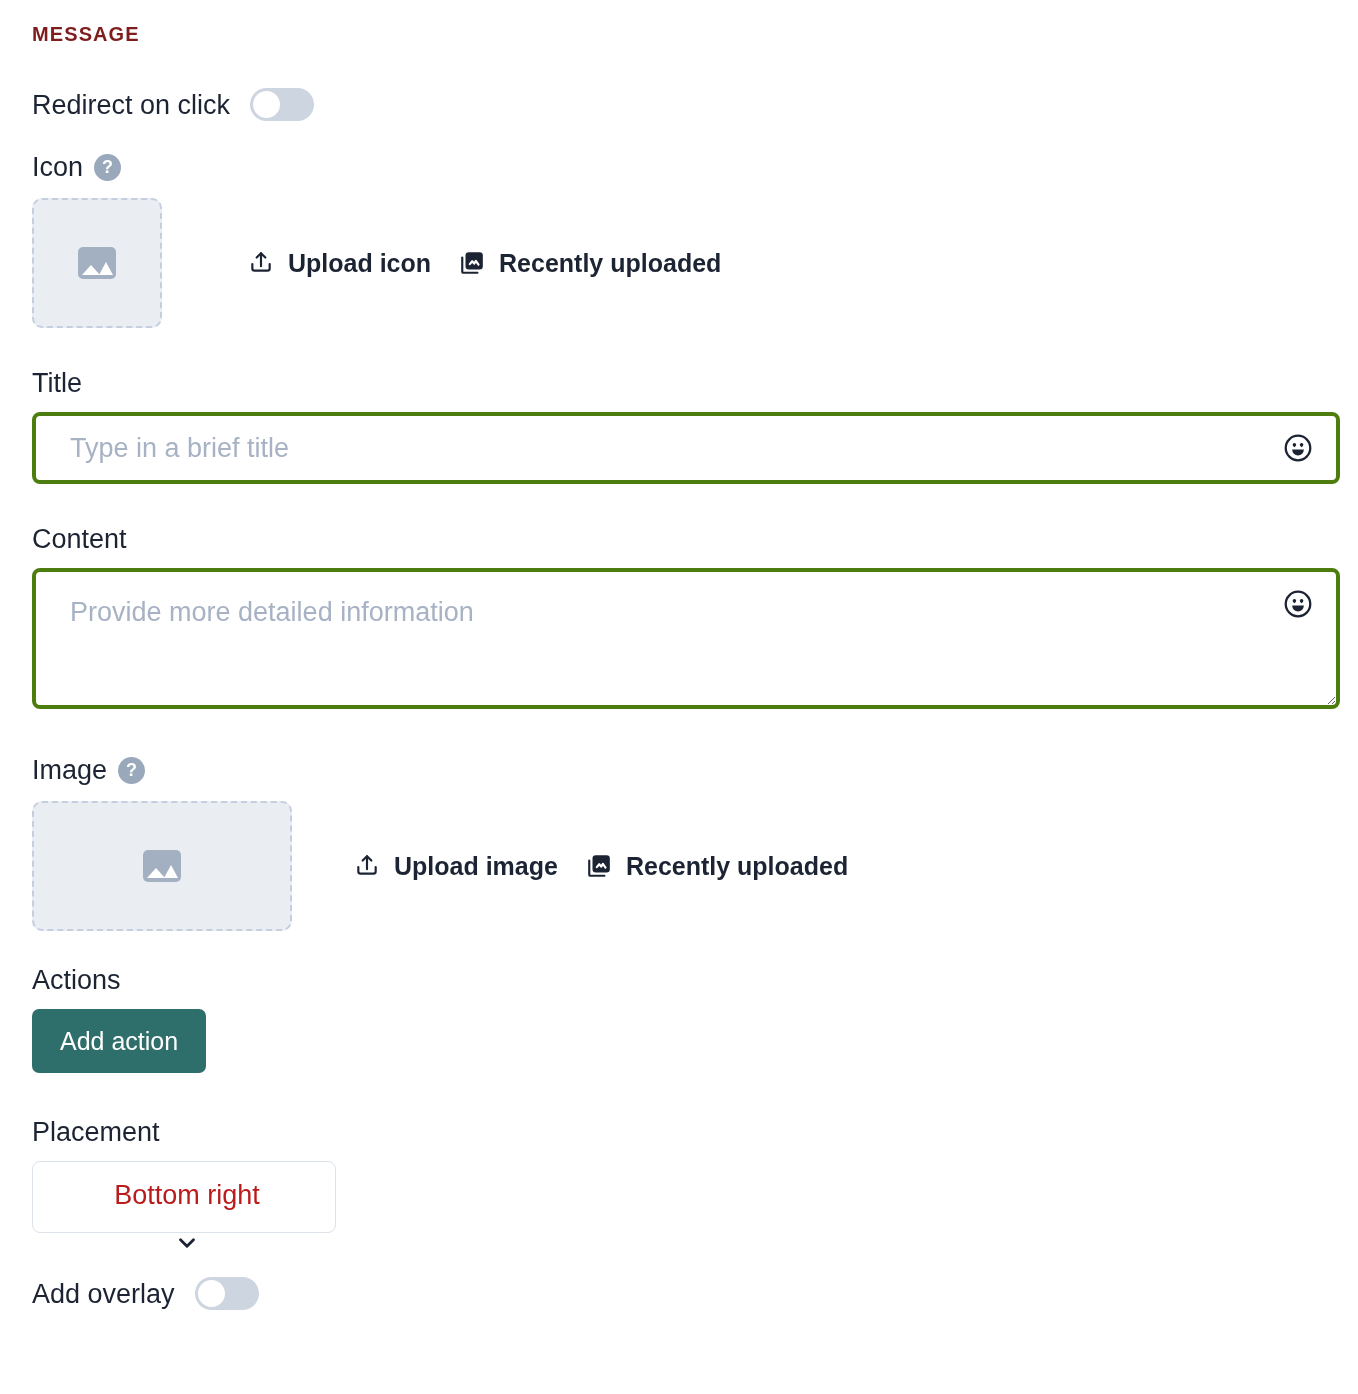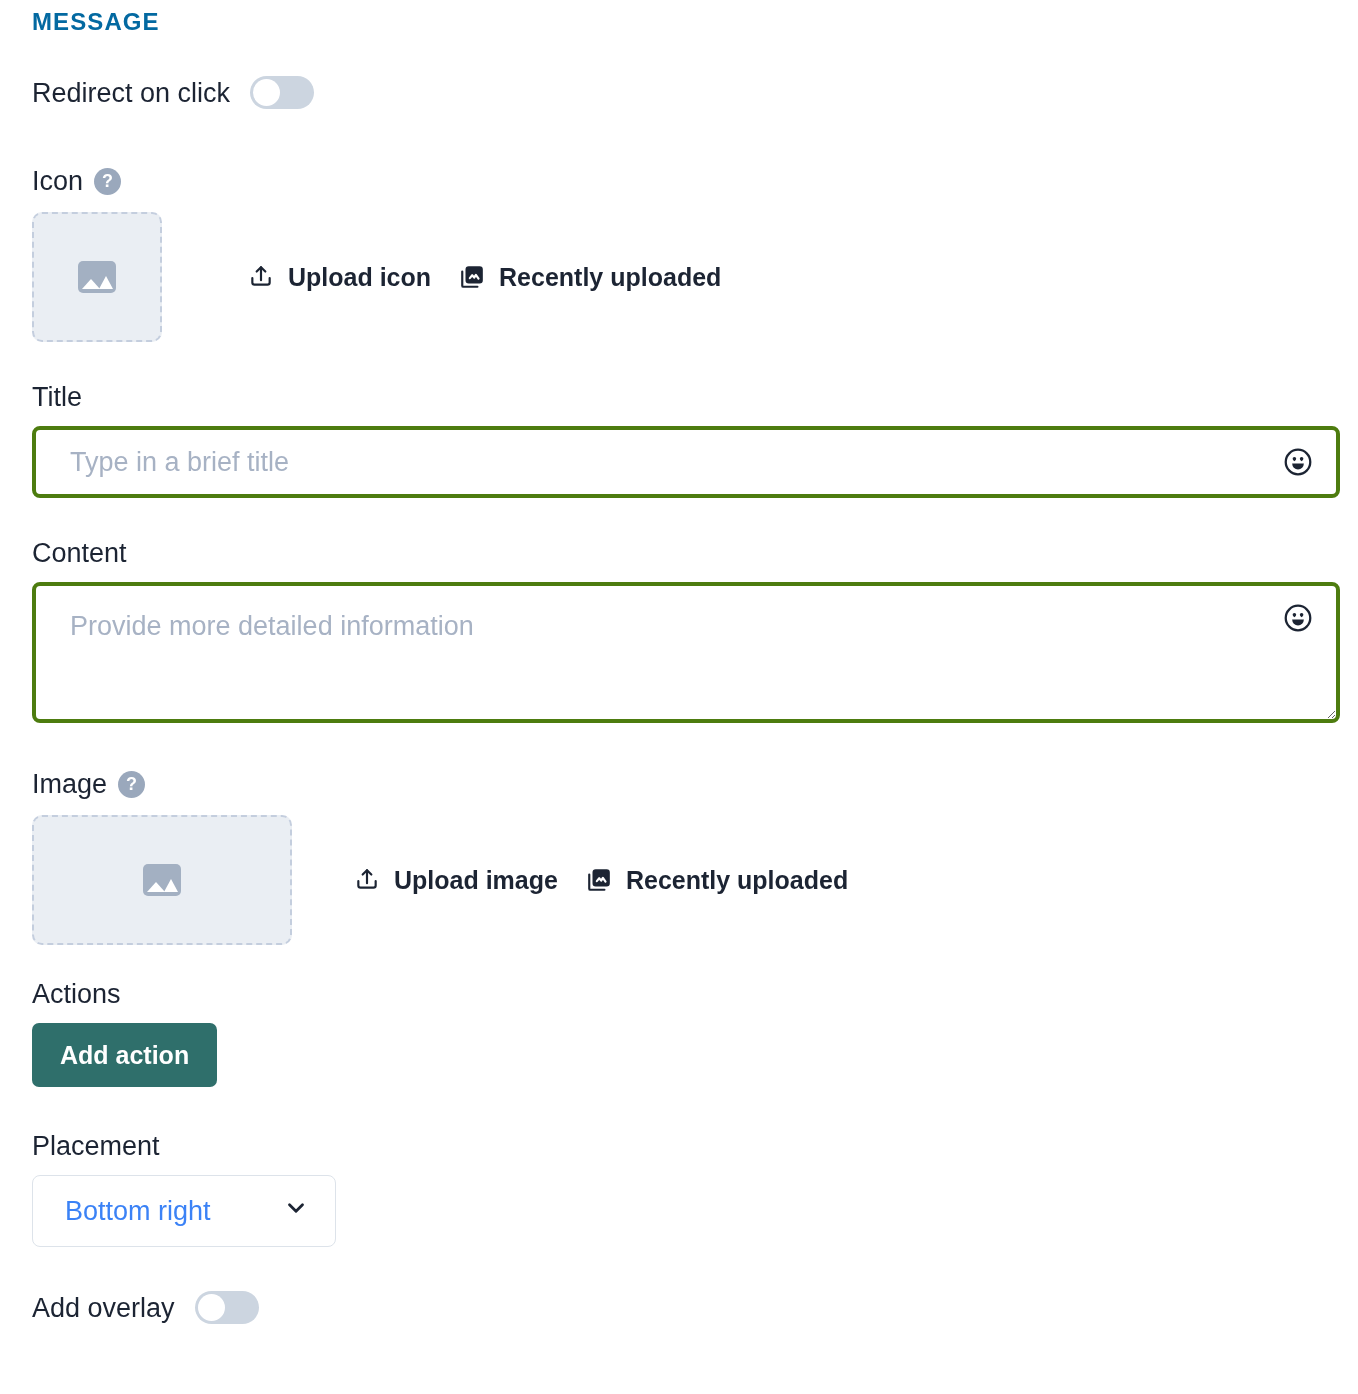--- a/index.html
+++ b/index.html
@@ -14,26 +14,26 @@
     font-family: "Liberation Sans", "DejaVu Sans", sans-serif;
     color: #1c2433;
     overflow: hidden;
   }
   .page {
     padding: 0 18px 0 32px;
   }
 
   
   .section-title {
-    font-size: 24px;
+    font-size: 20px;
     font-weight: bold;
     letter-spacing: 1.1px;
-    color: #0369a1;
+    color: #7f1d1d;
     margin: 0;
-    padding-top: 8px;
+    padding-top: 20px;
     line-height: 28px;
   }
 
   
   .field-label {
     font-size: 27px;
     font-weight: 400;
     color: #1c2433;
     line-height: 34px;
     display: flex;
@@ -186,47 +186,48 @@
   
   .btn-primary {
     margin-top: 12px;
     display: inline-block;
     background: #2f6f6b;
     color: #ffffff;
     border: none;
     border-radius: 7px;
     font-family: "Liberation Sans", "DejaVu Sans", sans-serif;
     font-size: 25px;
-    font-weight: bold;
+    font-weight: normal;
     padding: 17px 28px;
     cursor: pointer;
     line-height: 30px;
   }
 
   
   .select-box {
     margin-top: 12px;
     display: inline-flex;
     align-items: center;
     gap: 18px;
     border: 1px solid #dde3ea;
     border-radius: 8px;
     background: #ffffff;
     padding: 16px 26px 16px 32px;
     font-size: 27px;
-    color: #3b82f6;
+    color: #b91c1c;
     cursor: pointer;
     min-width: 304px;
     height: 72px;
+    flex-direction: column;
   }
   .select-box .sel-value { flex: 1 1 auto; line-height: 34px; }
 
   
   .mt-redirect { margin-top: 40px; }
-  .mt-icon-label { margin-top: 54px; }
+  .mt-icon-label { margin-top: 28px; }
   .mt-zone { margin-top: 14px; }
   .mt-field { margin-top: 38px; }
   .mt-image-label { margin-top: 44px; }
   .mt-actions { margin-top: 32px; }
   .mt-placement { margin-top: 42px; }
   .mt-overlay { margin-top: 44px; }
 </style>
 </head>
 <body>
 

